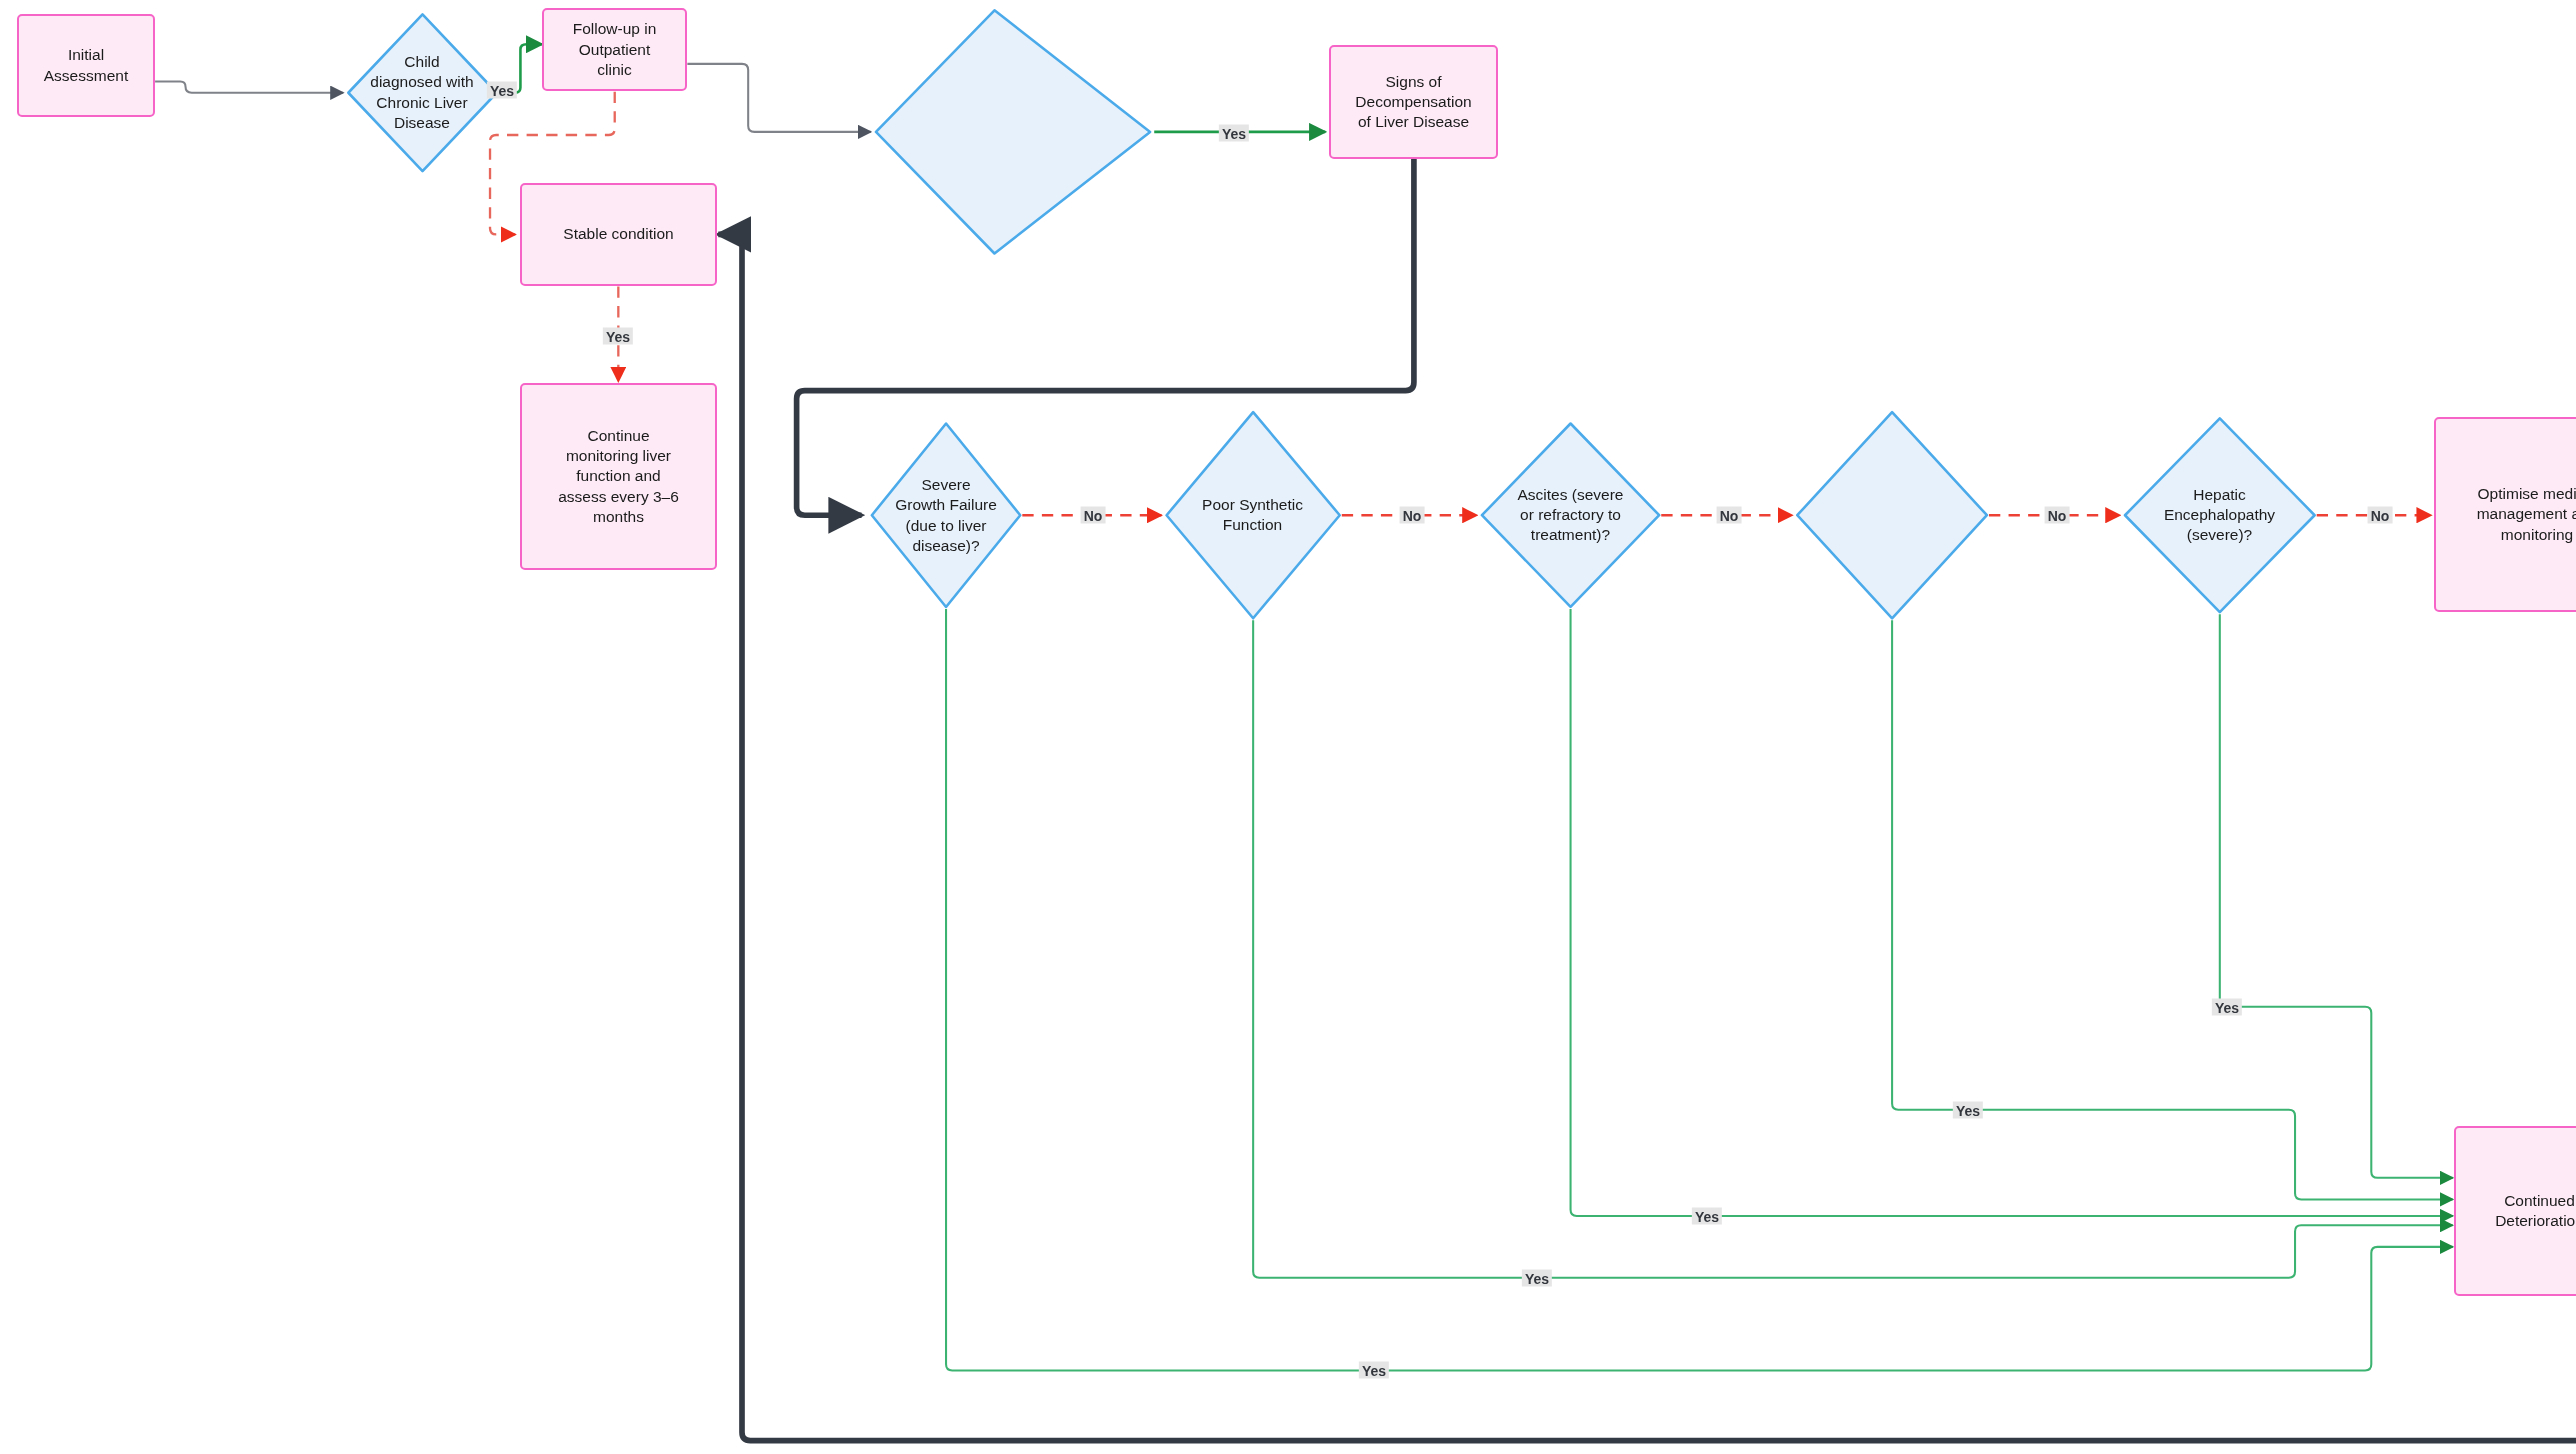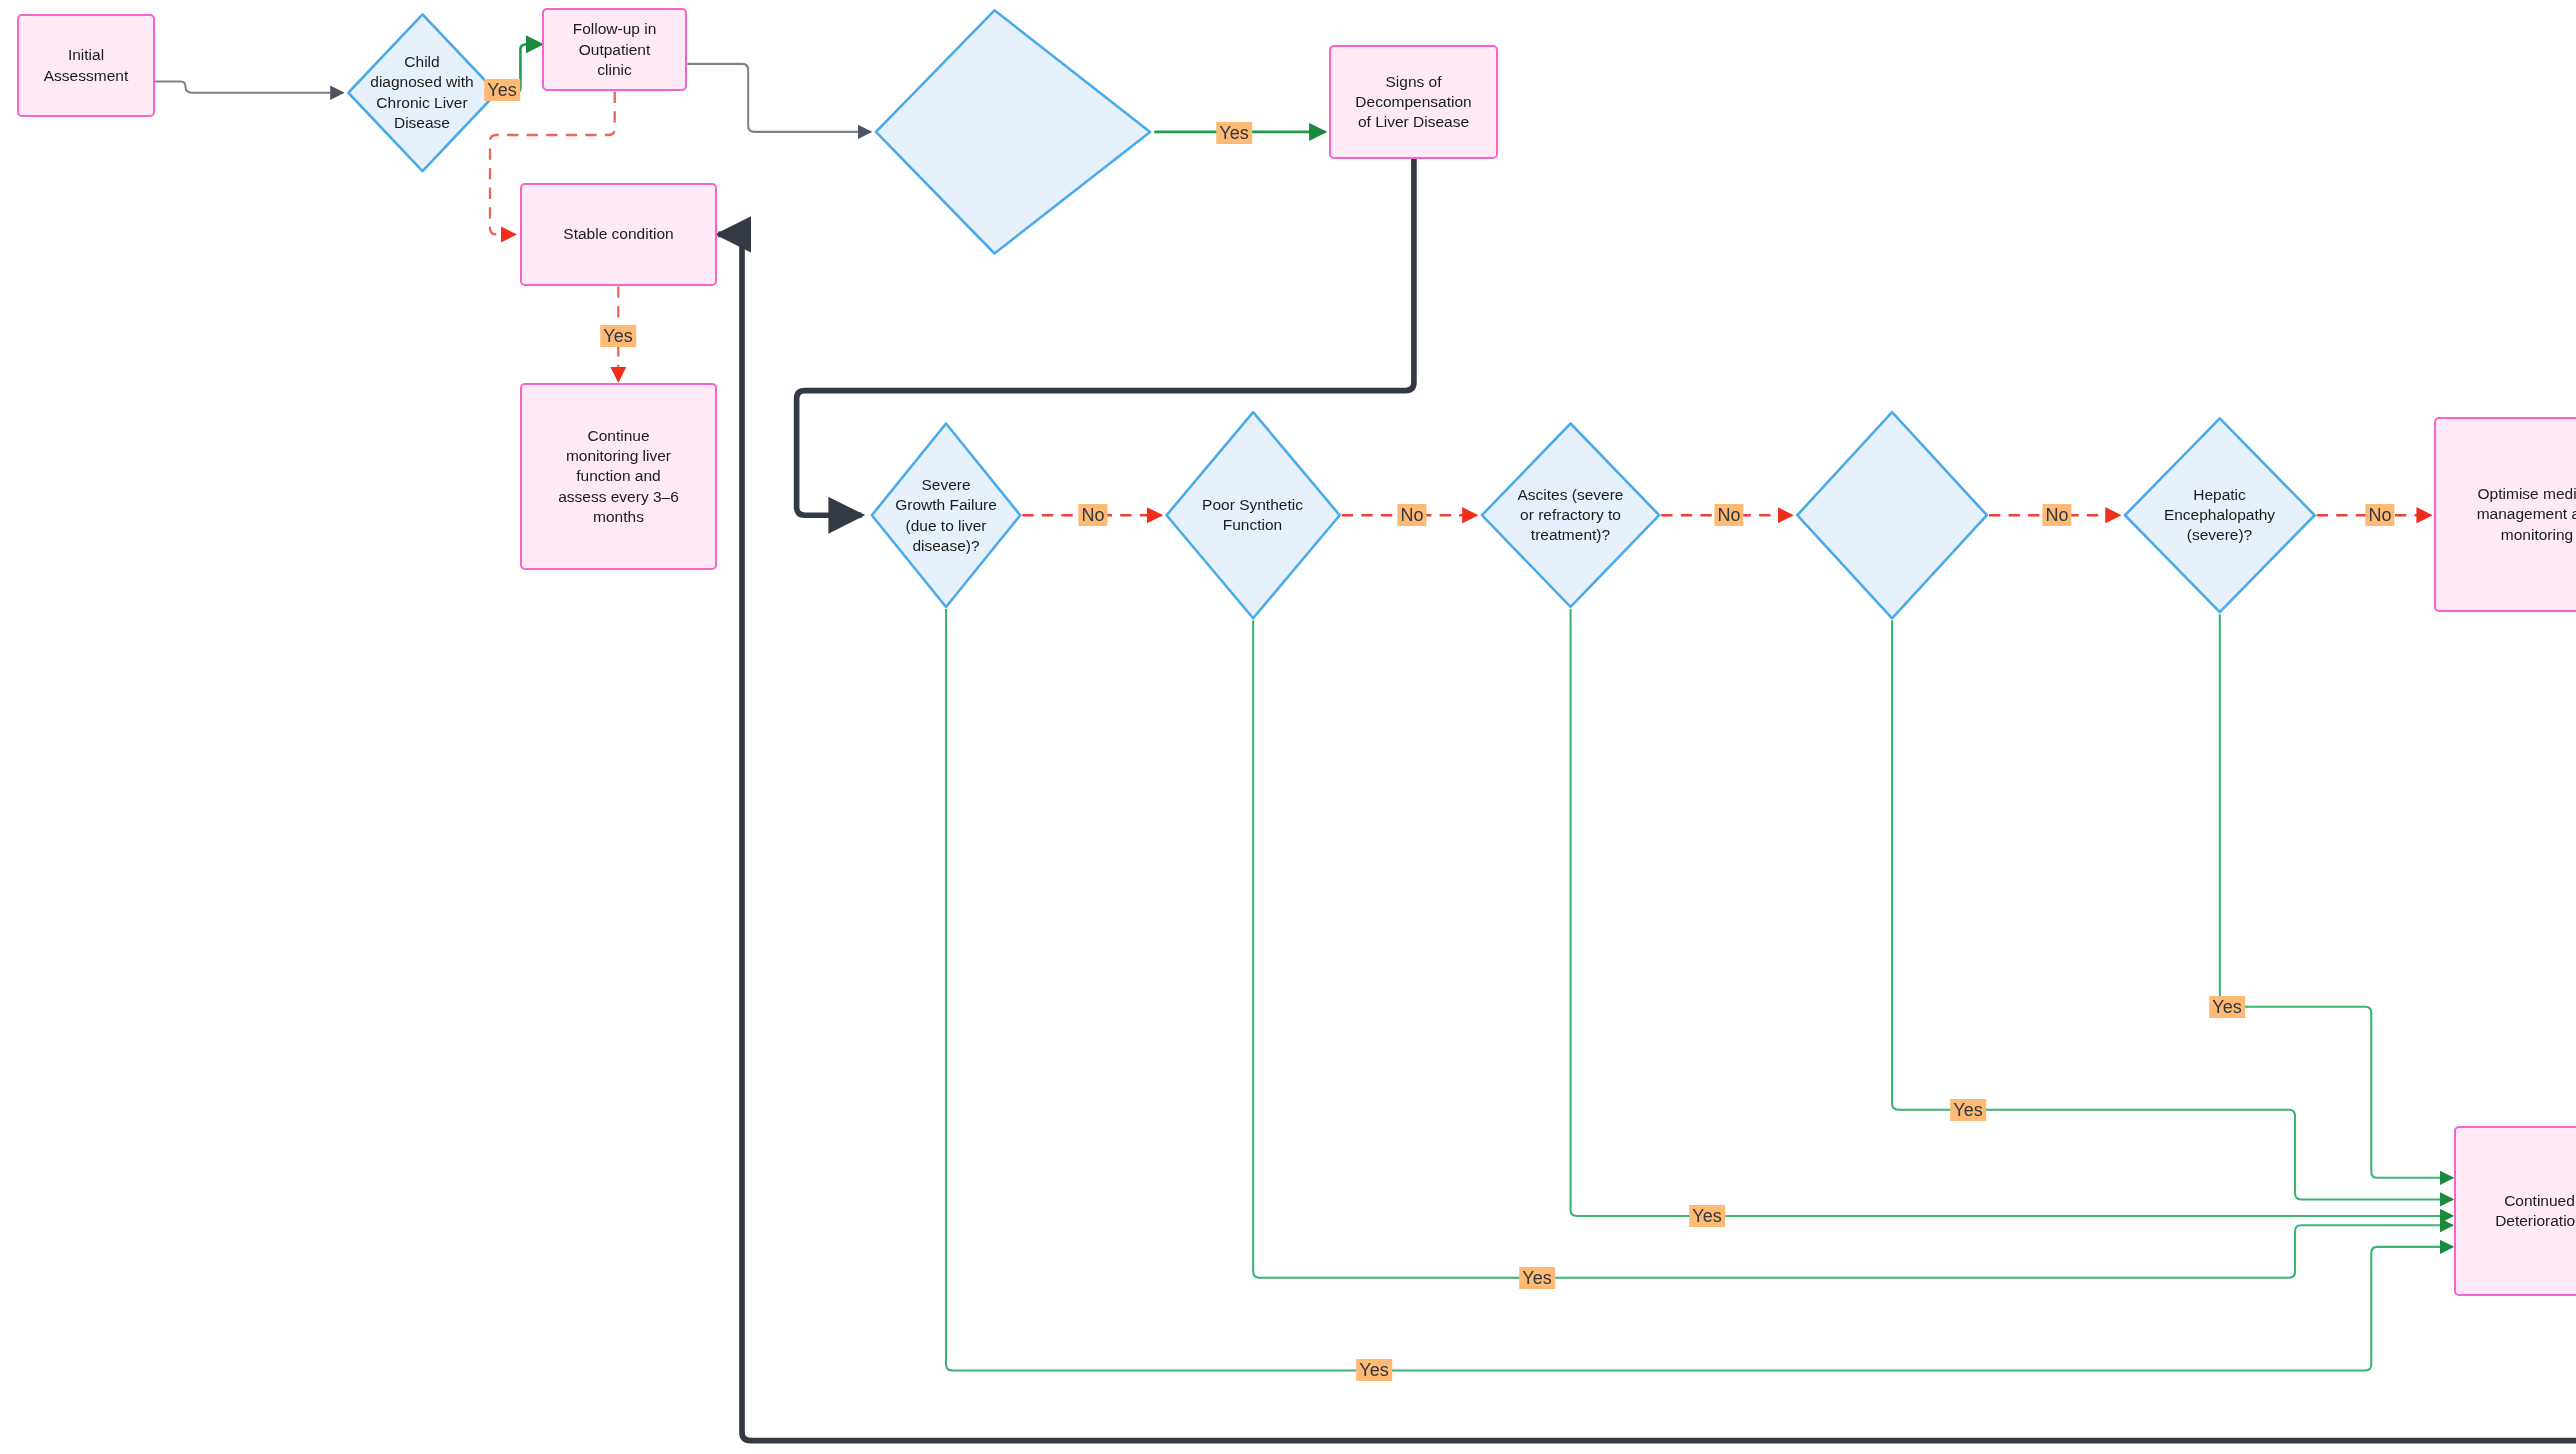--- a/index.html
+++ b/index.html
@@ -46,28 +46,29 @@
     font-size: 15.5px;
     z-index: 6;
     pointer-events: none;
   }
   .node.decision .dlabel {
     position: relative;
     z-index: 2;
   }
   .edge-label {
     position: absolute;
-    font-size: 18px;
+    font-size: 14px;
     color: #33373d;
-    background: #fdba74;
+    background: #e5e5e5;
     padding: 0.5px 3.1px;
     z-index: 7;
     white-space: nowrap;
     transform: translate(-50%, -50%);
     font-family: "Liberation Sans", sans-serif;
+    font-weight: bold;
   }
 </style>
 </head>
 <body>
 
 <div id="canvas">
 
   <svg id="edges" viewBox="0 0 6383 2824" preserveAspectRatio="none" xmlns="http://www.w3.org/2000/svg">
     <defs>
       <marker id="arrow-gray" viewBox="0 0 10 10" refX="9" refY="5" markerWidth="7" markerHeight="7" orient="auto-start-reverse">

